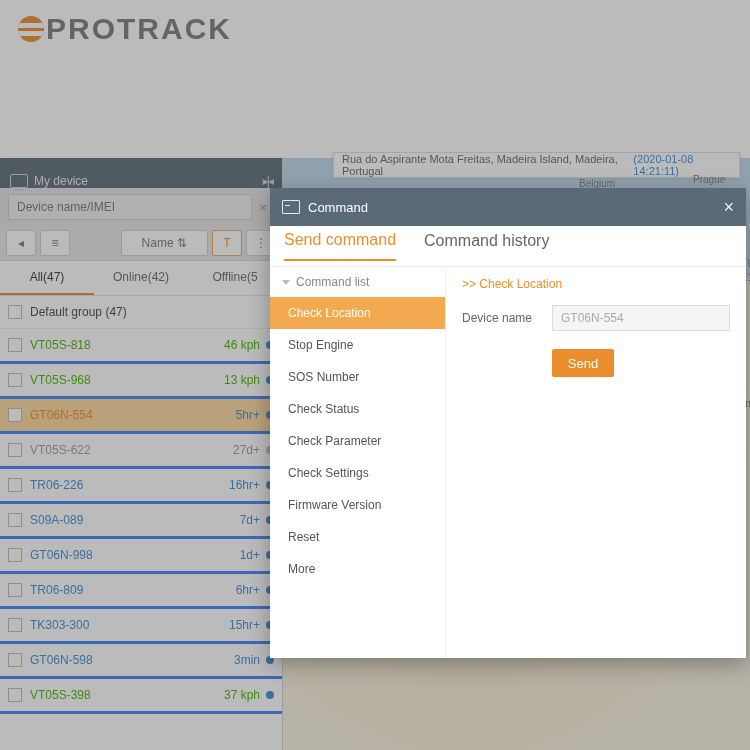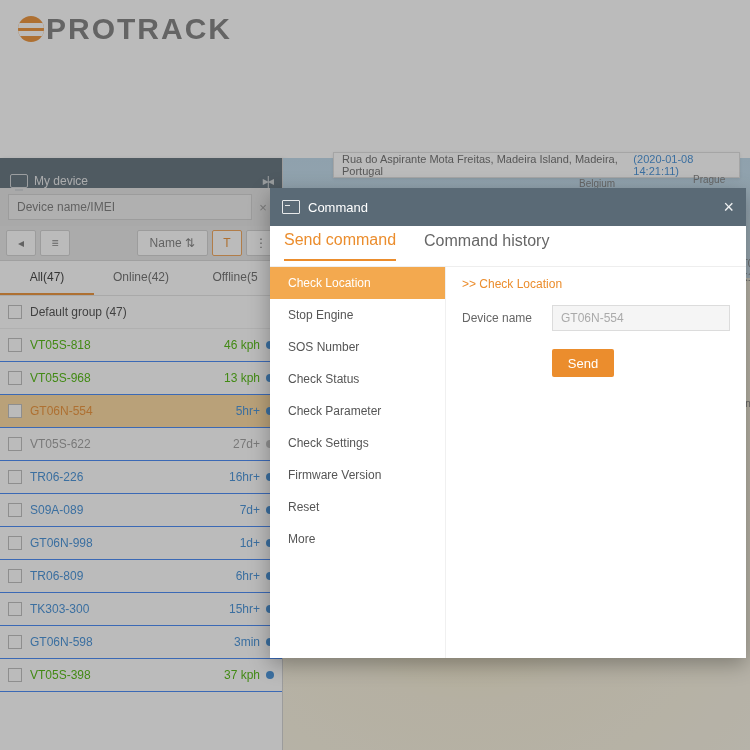--- a/index.html
+++ b/index.html
@@ -10,30 +10,30 @@
   .app{position:absolute;left:0;right:0;top:158px;bottom:0;display:flex}
   .sidebar{width:282px;background:#fff;border-right:1px solid #cfcfcf;display:flex;flex-direction:column;box-shadow:2px 0 4px rgba(0,0,0,.08)}
   .side-header{background:#5a6a76;color:#e7e9ea;height:30px;display:flex;align-items:flex-end;padding:0 10px;font-size:12px}
   .side-header .lap{width:16px;height:12px;border:1px solid #cfd3d6;border-radius:2px;margin-right:6px;position:relative}
   .side-header .lap::after{content:"";position:absolute;bottom:-4px;left:4px;width:8px;height:2px;background:#cfd3d6}
   .side-header .collapse{margin-left:auto;font-size:12px;letter-spacing:-2px;opacity:.8}
   .searchrow{background:#e3e3e3;padding:6px 8px;display:flex;align-items:center}
   .searchrow input{flex:1;height:24px;border:1px solid #cfcfcf;background:#efefef;color:#888;padding:0 8px;font-size:12px}
   .searchrow .x{width:22px;text-align:center;color:#9b9b9b;cursor:pointer}
   .toolbar{background:#e7e7e7;height:34px;display:flex;align-items:center;padding:0 6px;gap:4px;border-bottom:1px solid #d6d6d6}
-  .tbtn{height:24px;min-width:26px;border:1px solid #cfcfcf;background:#fff;border-radius:2px;display:flex;align-items:center;justify-content:center;font-size:12px;color:#777;padding:0 12px;cursor:pointer}
+  .tbtn{height:24px;min-width:26px;border:1px solid #cfcfcf;background:#fff;border-radius:2px;display:flex;align-items:center;justify-content:center;font-size:12px;color:#777;padding:0 20px;cursor:pointer}
   .tbtn.small{min-width:20px;padding:0 4px}
   .tbtn.orange{border-color:#f0a050;color:#eb8d2d}
   .tabs{display:flex;height:34px;border-bottom:1px solid #e3e3e3;background:#fff}
   .tabs .tab{flex:1;display:flex;align-items:center;justify-content:center;font-size:12px;color:#666;border-bottom:2px solid transparent;cursor:pointer}
   .tabs .tab.active{border-bottom-color:#eb8d2d;color:#333}
   .group{height:32px;display:flex;align-items:center;padding:0 8px;border-bottom:1px solid #eee;font-size:12px;color:#444}
   .chk{width:12px;height:12px;border:1px solid #bbb;margin-right:8px;background:#fff}
   .list{flex:1;overflow:hidden}
-  .row{height:32px;display:flex;align-items:center;padding:0 8px;border-bottom:1px solid #3b82f6;font-size:12px;position:relative}
+  .row{height:32px;display:flex;align-items:center;padding:0 8px;border-bottom:3px solid #3b82f6;font-size:12px;position:relative}
   .row.sel{background:#fcd79a}
   .row .name{flex:1}
   .row .stat{width:60px;text-align:right;margin-right:6px}
   .row .dot{width:8px;height:8px;border-radius:50%}
   .c-green{color:#46b400}.c-blue{color:#3b8bd6}.c-grey{color:#9a9a9a}.c-orange{color:#eb8d2d}
   .d-blue{background:#3b8bd6}.d-grey{background:#bdbdbd}
   .map{flex:1;position:relative;background:linear-gradient(180deg,#bcd8ea 0%,#cfe2ee 28%,#f5efe0 42%,#f2e7c9 70%,#eee4cd 100%)}
   .land{position:absolute;left:0;right:0;top:120px;bottom:0;background:radial-gradient(ellipse at 40% 30%,#f6eac4 0%,#f4e6bc 35%,#f6efd9 60%,#f8f3e3 100%)}
   .maplabel{position:absolute;font-size:10px;color:#7b7b7b;white-space:nowrap}
   .addr{position:absolute;left:50px;top:-6px;right:10px;height:24px;background:#fff;border:1px solid #ddd;border-radius:0;display:flex;align-items:center;padding:0 8px;font-size:11px;color:#666;box-shadow:0 1px 3px rgba(0,0,0,.1)}
@@ -199,20 +199,21 @@
     <span class="cmdico"></span>
     <span>Command</span>
     <span class="close">×</span>
   </div>
   <div class="mtabs">
     <span class="active">Send command</span>
     <span>Command history</span>
   </div>
   <div class="mbody">
     <div class="cmdlist">
+      <div class="hdr">Command list</div>
       <div id="cmds">
           <div class="cmd sel">Check Location</div>
           <div class="cmd">Stop Engine</div>
           <div class="cmd">SOS Number</div>
           <div class="cmd">Check Status</div>
           <div class="cmd">Check Parameter</div>
           <div class="cmd">Check Settings</div>
           <div class="cmd">Firmware Version</div>
           <div class="cmd">Reset</div>
           <div class="cmd">More</div>

